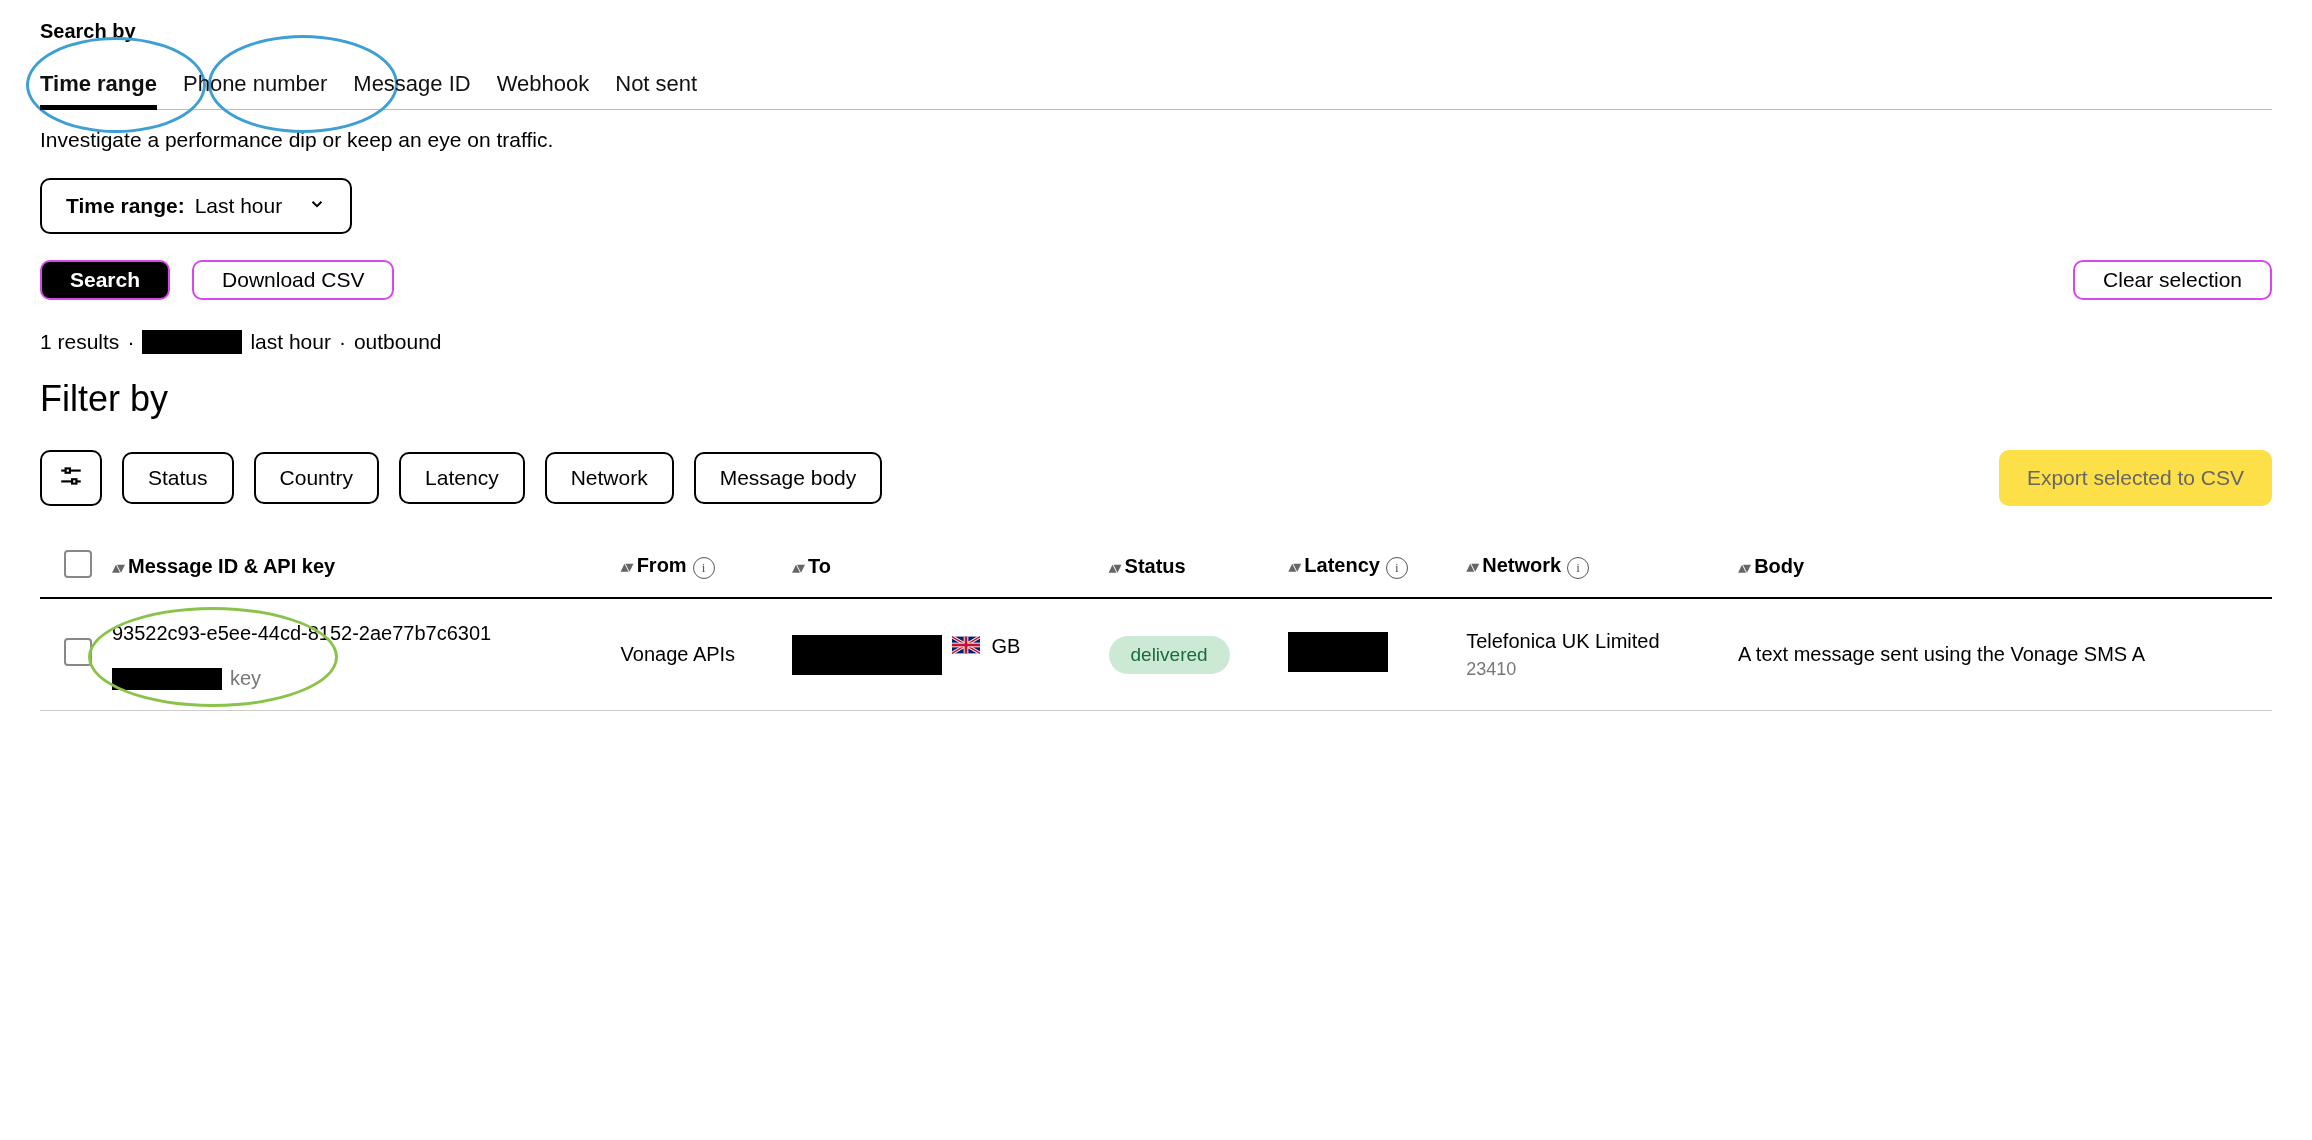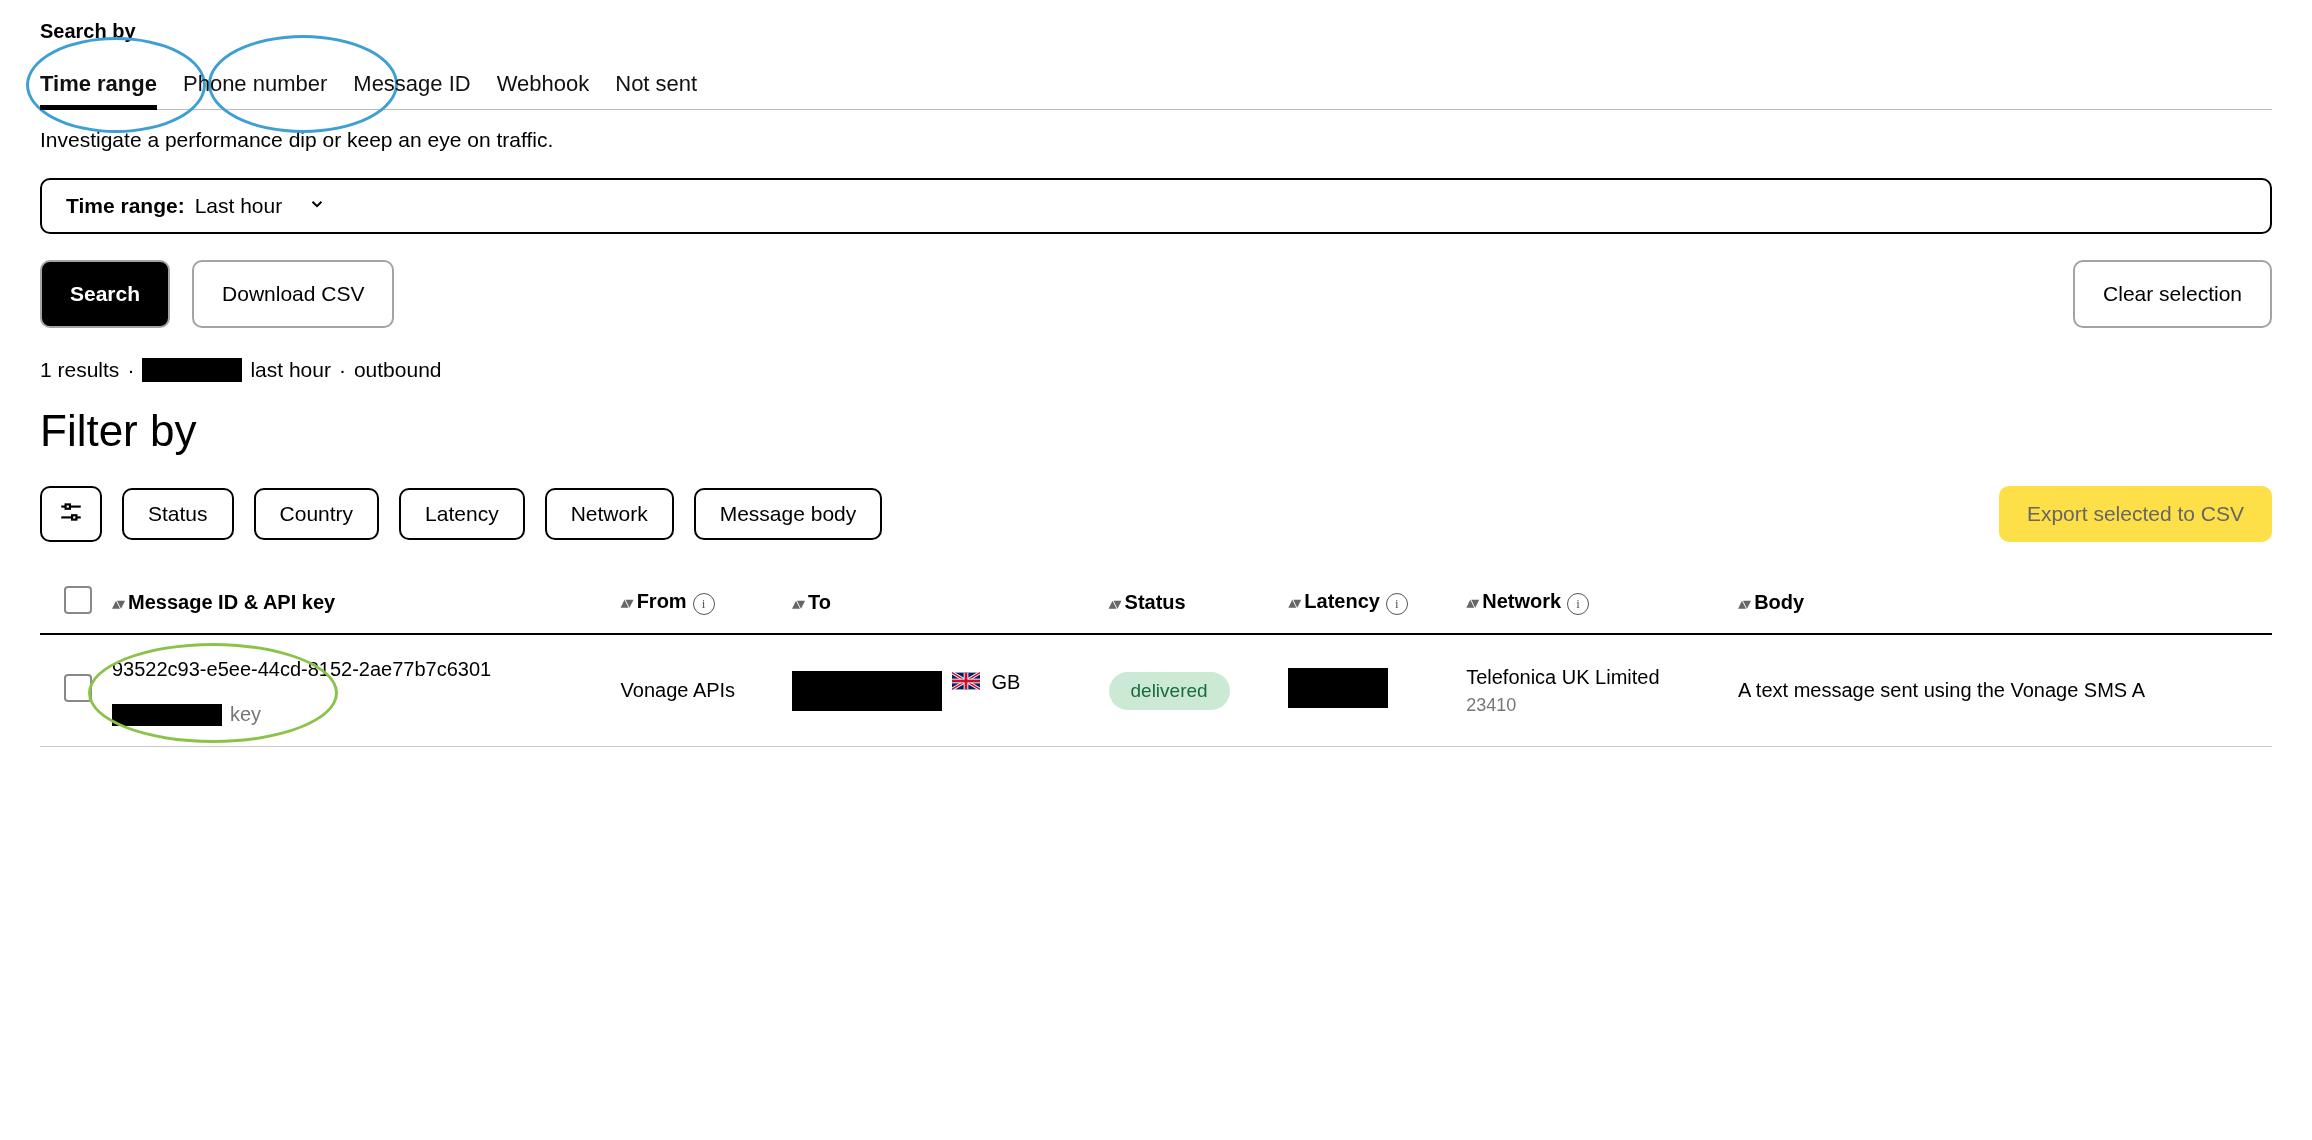--- a/index.html
+++ b/index.html
@@ -37,40 +37,40 @@
   .ellipse {
     position:absolute;
     border:3px solid #3e9fd4;
     border-radius: 50%;
     pointer-events:none;
   }
   .ellipse.e1 { left:-14px; top:-22px; width:180px; height:96px; }
   .ellipse.e2 { left:168px; top:-24px; width:190px; height:98px; }
   .tab:nth-child(2){ font-weight:500; }
   .desc { font-size: 21px; margin-bottom: 26px; }
-  .controls { display:flex; gap:20px; margin-bottom:26px;flex-direction:column; }
+  .controls { display:flex; gap:20px; margin-bottom:26px; }
   .dropdown {
     display:flex; align-items:center; gap:10px;
     border:2px solid #000; border-radius:10px;
     padding:14px 24px; font-size:21px; cursor:pointer;
   }
   .dropdown .label { font-weight:700; }
   .chev { margin-left:16px; }
   .chev svg { width:18px; height:18px; }
   .action-row { display:flex; gap:22px; align-items:center; margin-bottom:30px; }
   .btn {
-    border:2px solid #a3a3a3; border-radius:10px;
-    padding:20px 28px; font-size:21px; cursor:pointer;
+    border:2px solid #d946ef; border-radius:10px;
+    padding:6px 28px; font-size:21px; cursor:pointer;
     background:#fff; color:#000;
   }
   .btn.primary { background:#000; color:#fff; font-weight:600; }
   .btn.right { margin-left:auto; }
   .results-line { font-size:21px; margin-bottom:24px; display:flex; align-items:center; gap:8px;}
   .blackbox { background:#000; display:inline-block; }
-  .filter-heading { font-size:44px; font-weight:500; margin-bottom:30px; }
+  .filter-heading { font-size:36px; font-weight:500; margin-bottom:30px; }
   .filter-row { display:flex; gap:20px; align-items:center; margin-bottom:30px; }
   .filter-chip {
     border:2px solid #000; border-radius:10px;
     padding:12px 24px; font-size:21px; cursor:pointer;
     background:#fff;
   }
   .filter-icon-btn {
     border:2px solid #000; border-radius:10px;
     width:62px; height:56px; display:flex; align-items:center; justify-content:center;
     cursor:pointer;

